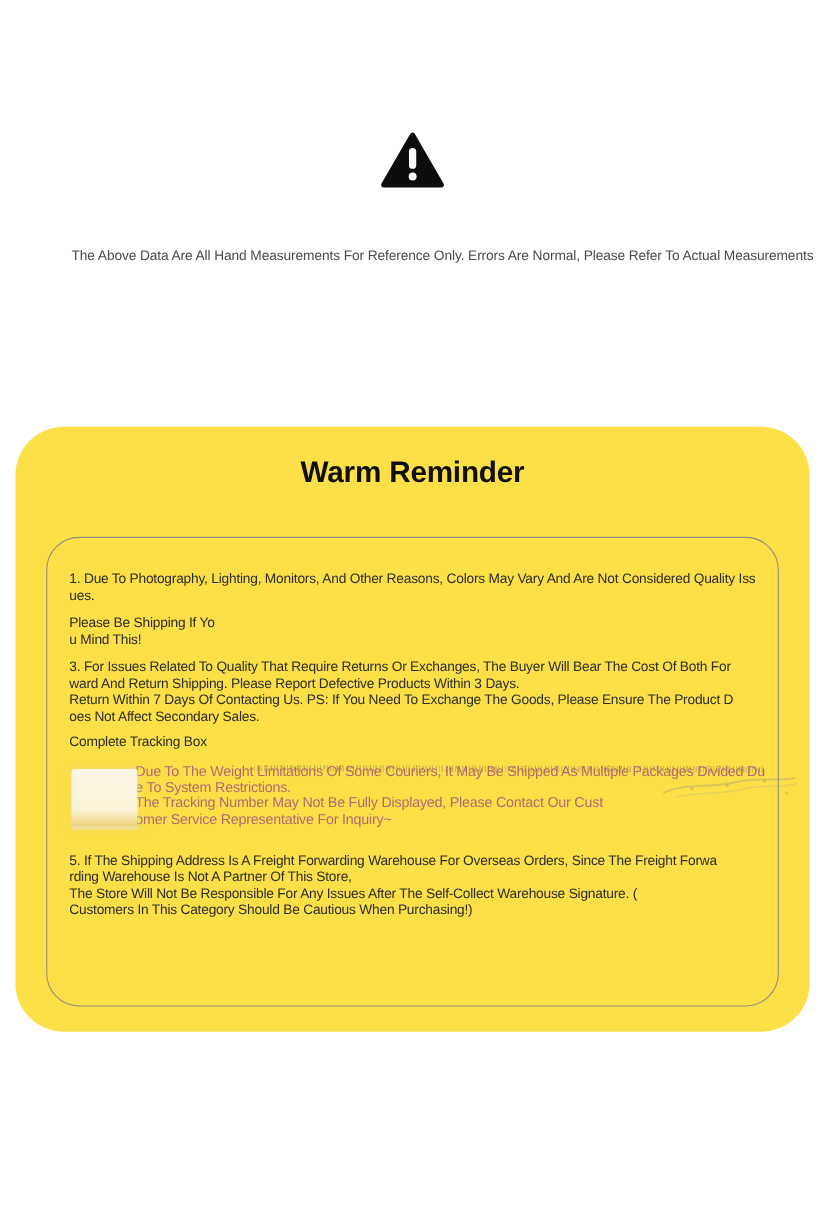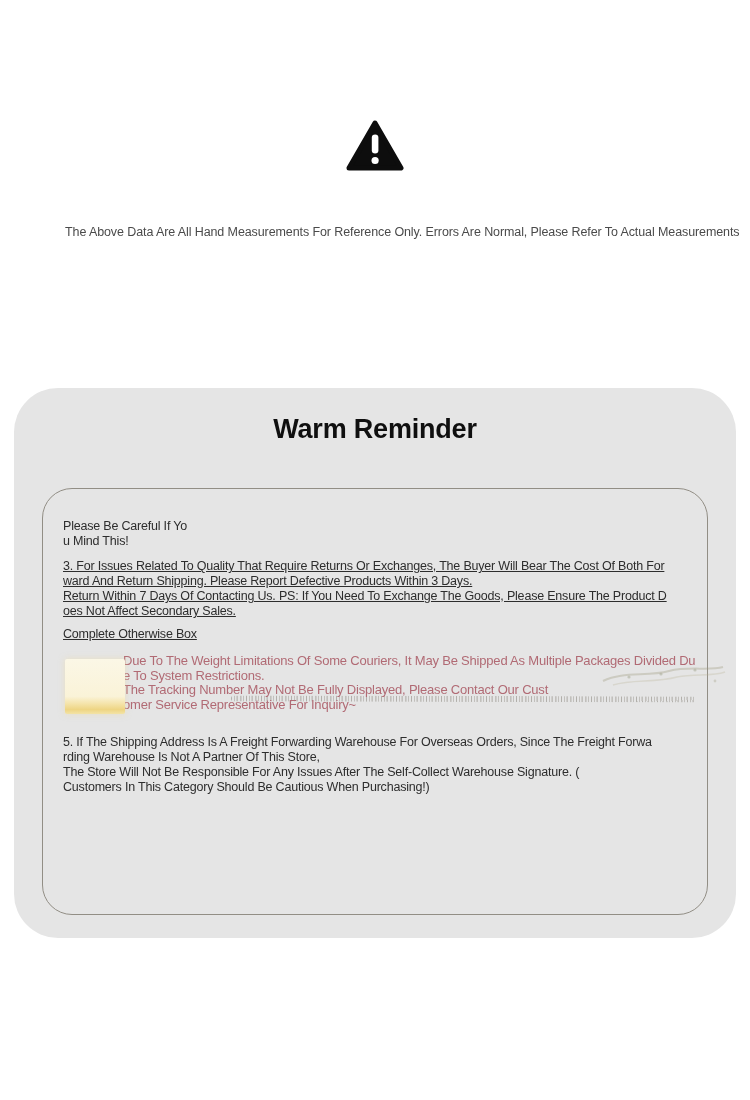--- a/index.html
+++ b/index.html
@@ -16,39 +16,39 @@
   .warn-icon{position:absolute;left:346px;top:120px;width:58px;height:52px;}
   
   .measure-note{
     position:absolute;left:65px;top:224px;width:700px;
     font-size:12.5px;line-height:16px;letter-spacing:-0.1px;
     color:#4a4a4a;white-space:nowrap;overflow:hidden;
   }
   
   .card{
     position:absolute;left:14px;top:388px;width:722px;height:550px;
-    background:#e5e5e5;border-radius:44px;
+    background:#fde047;border-radius:44px;
   }
   .card-title{
     margin:0;position:absolute;top:26px;left:0;width:100%;
     text-align:center;font-size:27px;font-weight:700;color:#0f0f0f;
     letter-spacing:-0.2px;
   }
   .inner{
     position:absolute;left:28px;top:100px;width:666px;height:427px;
     box-sizing:border-box;
     border:1.5px solid #928e85;border-radius:30px;
     padding:30px 18px 0 20px;
   }
   .inner p{
     margin:0 0 10px 0;
     font-size:12.5px;line-height:15px;letter-spacing:-0.2px;
     white-space:pre-line;word-break:break-all;color:#2d2d2d;
   }
-  .inner p.tight{margin-bottom:8px;text-decoration:underline;}
+  .inner p.tight{margin-bottom:8px;}
   
   .noise{
     position:absolute;left:188px;top:207px;width:465px;height:6px;
     background:
       repeating-linear-gradient(90deg, rgba(110,104,92,.30) 0 1px, transparent 1px 3px),
       repeating-linear-gradient(87deg, rgba(110,104,92,.18) 0 1px, transparent 1px 5px);
     transform:rotate(.15deg);
     border-radius:3px;
   }
   
@@ -111,28 +111,29 @@
       <circle cx="29.1" cy="40.5" r="3.6" fill="#ffffff"></circle>
     </svg>
   </div>
 
   <div class="measure-note">The Above Data Are All Hand Measurements For Reference Only. Errors Are Normal, Please Refer To Actual Measurements</div>
 
   <div class="card">
     <h1 class="card-title">Warm Reminder</h1>
 
     <div class="inner">
-      <p>Please Be Careful If Yo
+      <p>1. Due To Photography, Lighting, Monitors, And Other Reasons, Colors May Vary And Are Not Considered Quality Issues.</p>
+      <p>Please Be Shipping If Yo
 u Mind This!</p>
       <p class="tight">3. For Issues Related To Quality That Require Returns Or Exchanges, The Buyer Will Bear The Cost Of Both For
 ward And Return Shipping. Please Report Defective Products Within 3 Days.
 Return Within 7 Days Of Contacting Us. PS: If You Need To Exchange The Goods, Please Ensure The Product D
 oes Not Affect Secondary Sales.</p>
       <div class="noise"></div>
-      <p class="tight">Complete Otherwise Box</p>
+      <p class="tight">Complete Tracking Box</p>
 
       <div class="ship-row">
         <div class="pkg-img"></div>
         <div class="twig">
           <svg width="128" height="34" viewBox="0 0 128 34" aria-hidden="true">
             <path d="M4 24 C 24 14, 48 20, 70 14 C 90 9, 110 14, 124 10" stroke="#9a9678" stroke-width="2" fill="none" opacity=".55"></path>
             <path d="M14 28 C 34 22, 56 26, 78 20 C 96 16, 112 20, 126 15" stroke="#b3ae8e" stroke-width="1.5" fill="none" opacity=".45"></path>
             <circle cx="30" cy="20" r="1.6" fill="#7a7f5a" opacity=".5"></circle>
             <circle cx="62" cy="17" r="1.6" fill="#7a7f5a" opacity=".5"></circle>
             <circle cx="96" cy="13" r="1.6" fill="#7a7f5a" opacity=".5"></circle>

